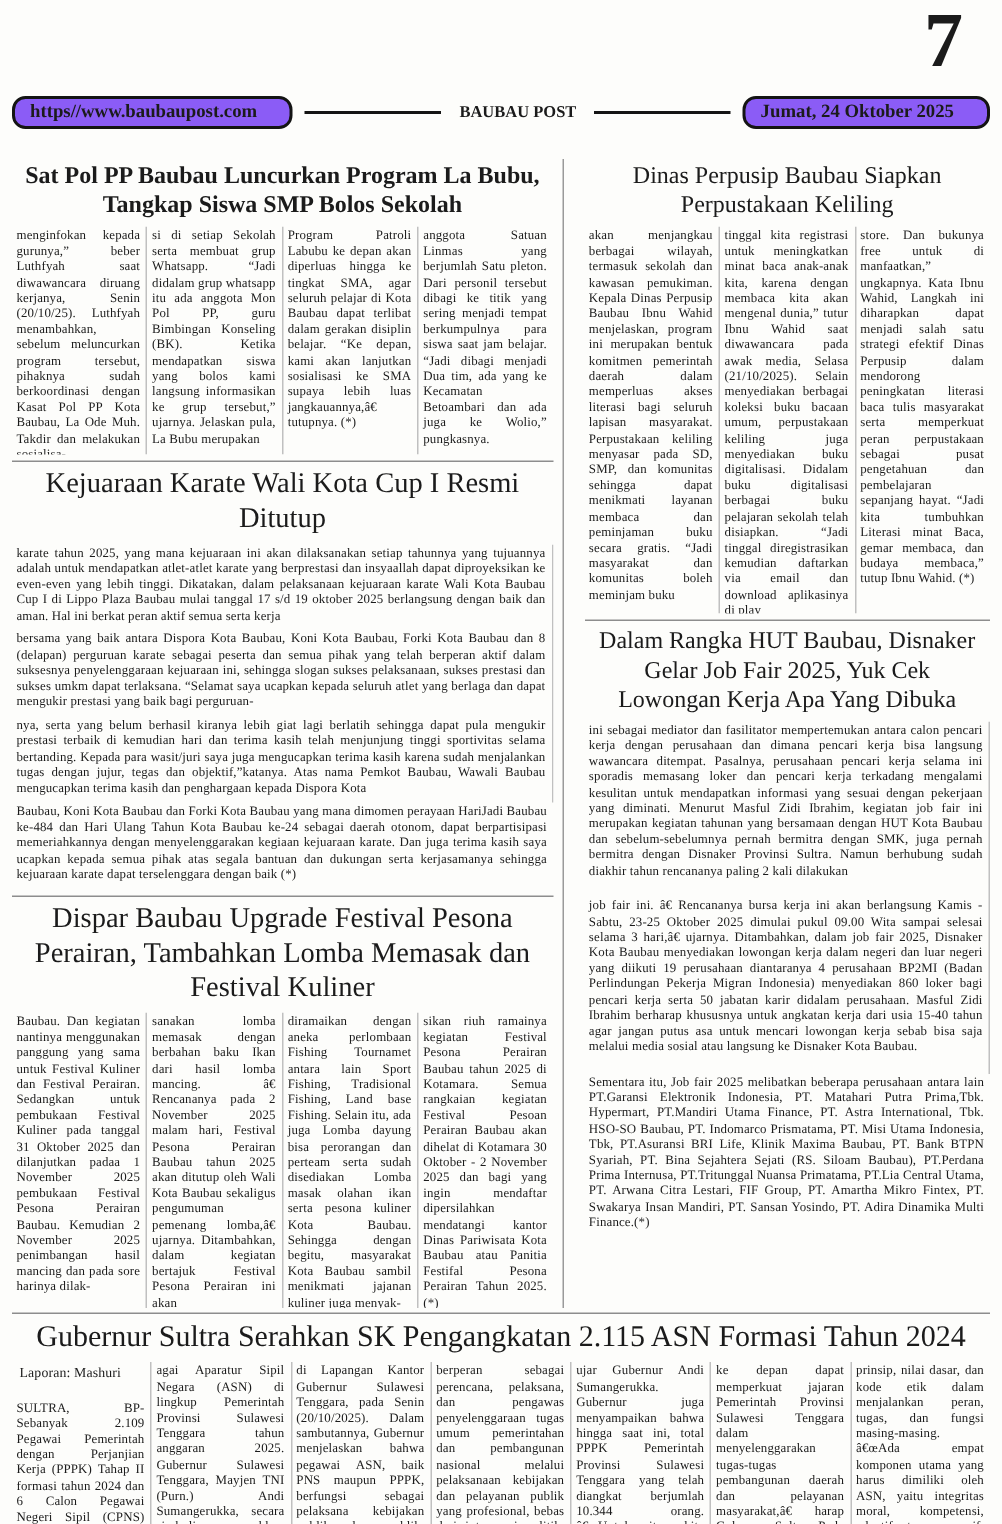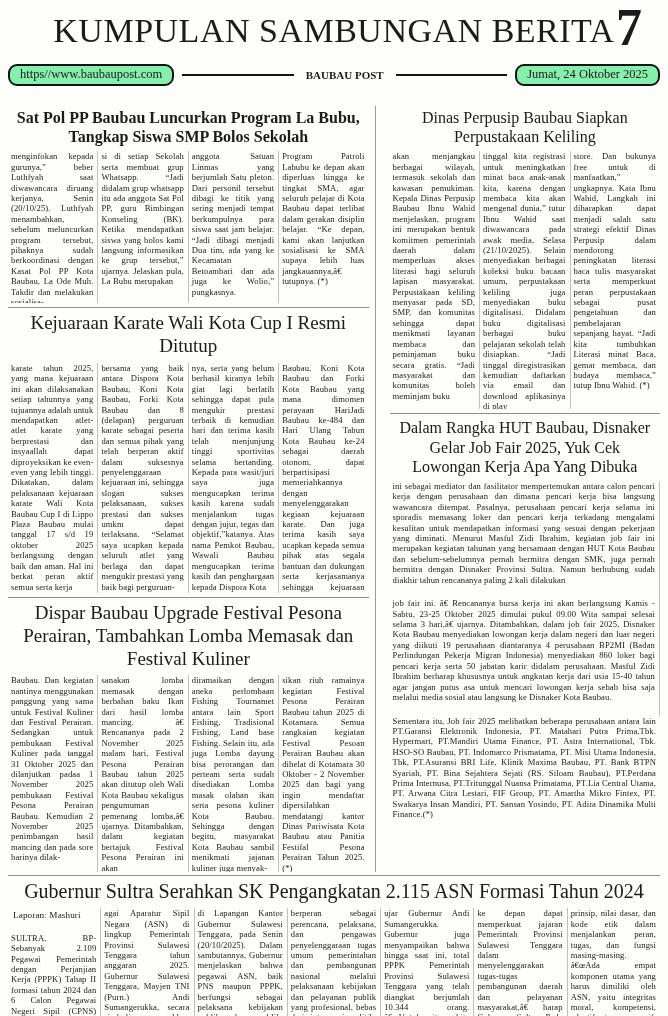--- a/index.html
+++ b/index.html
@@ -12,22 +12,22 @@
   .header-row{display:flex;align-items:flex-start;justify-content:center;position:relative;height:52px;}
   .header-title{
     font-size:34px;font-weight:normal;letter-spacing:.5px;margin:6px 0 0 0;
     text-align:center;white-space:nowrap;flex:1;
   }
   .page-num{
     position:absolute;right:18px;top:-4px;font-size:52px;font-weight:bold;line-height:1;
   }
   .masthead{display:flex;align-items:center;margin:6px 0 2px 0;}
   .mast-box{
-    border:2px solid #141414;border-radius:9px;padding:1px 10px 2px 10px;
-    font-weight:normal;font-size:12.5px;white-space:nowrap;background:#86efac;
+    border:2px solid #141414;border-radius:9px;padding:1px 22px 2px 10px;
+    font-weight:bold;font-size:12.5px;white-space:nowrap;background:#8b5cf6;
   }
   .mast-rule{flex:1;height:2px;background:#141414;margin:0 8px;}
   .mast-name{font-weight:bold;font-size:11px;white-space:nowrap;padding:0 4px;}
   
   .content{display:flex;margin-top:20px;}
   .col-left{width:368px;}
   .col-right{width:276px;margin-left:6px;padding-left:14px;border-left:1px solid #9a9a9a;}
   .sect-hr{border:0;border-top:1px solid #8d8d8d;margin:4px 0;}
   .full-hr{border:0;border-top:1px solid #8d8d8d;margin:3px 0;}
   
@@ -37,54 +37,53 @@
   .t15{font-size:19px;}
   .t17{font-size:20px;}
   .cols{display:flex;overflow:hidden;text-align:justify;}
   .col{
     flex:1;font-size:8.6px;line-height:10.4px;padding:0 4px 0 3px;
     border-right:1px solid #c0c0c0;letter-spacing:.1px;
   }
   .col:last-child{border-right:none;}
   .byline{font-size:9.2px;display:block;margin:2px 0 12px 2px;text-align:left;}
   .h-satpol{height:152px;}
-  .h-karate{height:230px;}
+  .h-karate{height:230px;flex-direction:column;}
   .h-dispar{height:197px;}
   .h-perpusip{height:258px;}
   .h-jobfair{height:352px;flex-direction:column;}
   .h-gubernur{height:178px;}
 </style>
 </head>
 <body>
 
 <div class="page">
 
   <div class="header-row">
-    <h1 class="header-title">KUMPULAN SAMBUNGAN BERITA</h1>
     <div class="page-num">7</div>
   </div>
   <div class="masthead">
     <span class="mast-box">https//www.baubaupost.com</span>
     <span class="mast-rule"></span>
     <span class="mast-name">BAUBAU POST</span>
     <span class="mast-rule"></span>
     <span class="mast-box">Jumat, 24 Oktober 2025</span>
   </div>
 
   <div class="content">
 
     <div class="col-left">
 
       <article>
         <h2 class="a-title bold t16">Sat Pol PP Baubau Luncurkan Program La Bubu, Tangkap Siswa SMP Bolos Sekolah</h2>
         <div class="cols h-satpol">
           <div class="col">menginfokan kepada gurunya,” beber Luthfyah saat diwawancara diruang kerjanya, Senin (20/10/25). Luthfyah menambahkan, sebelum meluncurkan program tersebut, pihaknya sudah berkoordinasi dengan Kasat Pol PP Kota Baubau, La Ode Muh. Takdir dan melakukan sosialisa-</div>
-          <div class="col">si di setiap Sekolah serta membuat grup Whatsapp. “Jadi didalam grup whatsapp itu ada anggota Sat Pol PP, guru Bimbingan Konseling (BK). Ketika mendapatkan siswa yang bolos kami langsung informasikan ke grup tersebut,” ujarnya. Jelaskan pula, La Bubu merupakan</div>
+          <div class="col">si di setiap Sekolah serta membuat grup Whatsapp. “Jadi didalam grup whatsapp itu ada anggota Mon Pol PP, guru Bimbingan Konseling (BK). Ketika mendapatkan siswa yang bolos kami langsung informasikan ke grup tersebut,” ujarnya. Jelaskan pula, La Bubu merupakan</div>
+          <div class="col">Program Patroli Labubu ke depan akan diperluas hingga ke tingkat SMA, agar seluruh pelajar di Kota Baubau dapat terlibat dalam gerakan disiplin belajar. “Ke depan, kami akan lanjutkan sosialisasi ke SMA supaya lebih luas jangkauannya,â€ tutupnya. (*)</div>
           <div class="col">anggota Satuan Linmas yang berjumlah Satu pleton. Dari personil tersebut dibagi ke titik yang sering menjadi tempat berkumpulnya para siswa saat jam belajar. “Jadi dibagi menjadi Dua tim, ada yang ke Kecamatan Betoambari dan ada juga ke Wolio,” pungkasnya.</div>
-          <div class="col">Program Patroli Labubu ke depan akan diperluas hingga ke tingkat SMA, agar seluruh pelajar di Kota Baubau dapat terlibat dalam gerakan disiplin belajar. “Ke depan, kami akan lanjutkan sosialisasi ke SMA supaya lebih luas jangkauannya,â€ tutupnya. (*)</div>
         </div>
       </article>
 
       <hr class="sect-hr">
 
       <article>
         <h2 class="a-title t15">Kejuaraan Karate Wali Kota Cup I Resmi Ditutup</h2>
         <div class="cols h-karate">
           <div class="col">karate tahun 2025, yang mana kejuaraan ini akan dilaksanakan setiap tahunnya yang tujuannya adalah untuk mendapatkan atlet-atlet karate yang berprestasi dan insyaallah dapat diproyeksikan ke even-even yang lebih tinggi. Dikatakan, dalam pelaksanaan kejuaraan karate Wali Kota Baubau Cup I di Lippo Plaza Baubau mulai tanggal 17 s/d 19 oktober 2025 berlangsung dengan baik dan aman. Hal ini berkat peran aktif semua serta kerja</div>
           <div class="col">bersama yang baik antara Dispora Kota Baubau, Koni Kota Baubau, Forki Kota Baubau dan 8 (delapan) perguruan karate sebagai peserta dan semua pihak yang telah berperan aktif dalam suksesnya penyelenggaraan kejuaraan ini, sehingga slogan sukses pelaksanaan, sukses prestasi dan sukses umkm dapat terlaksana. “Selamat saya ucapkan kepada seluruh atlet yang berlaga dan dapat mengukir prestasi yang baik bagi perguruan-</div>

